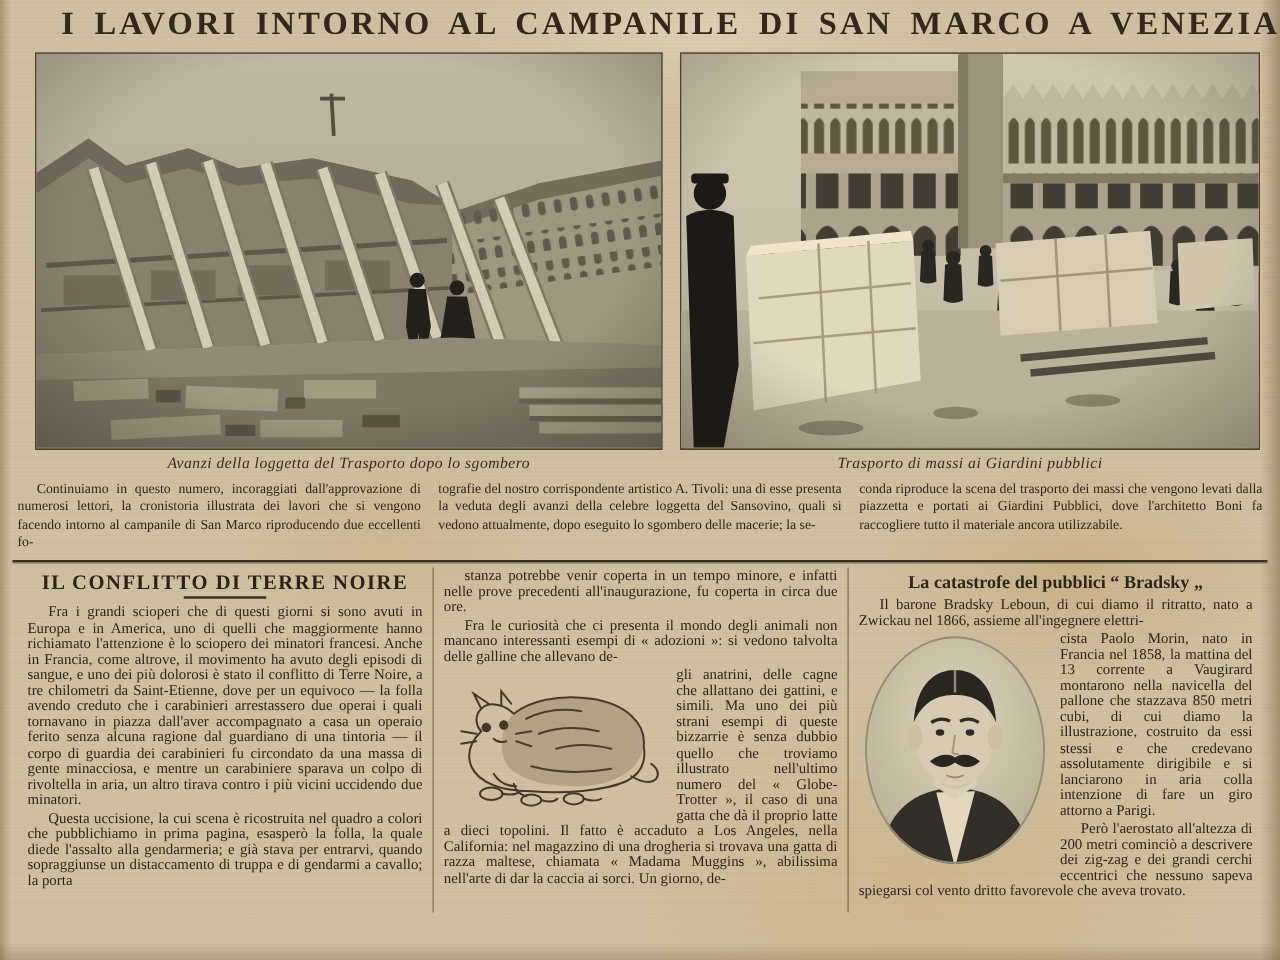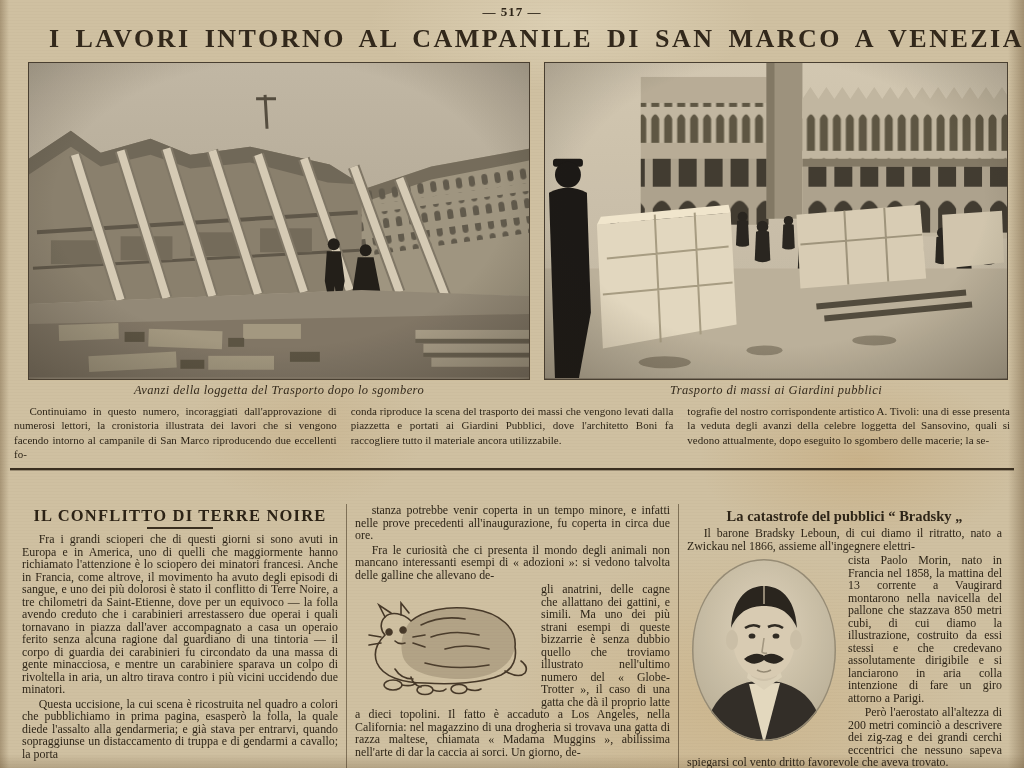--- a/index.html
+++ b/index.html
@@ -41,21 +41,21 @@
     padding:6px 14px 4px 14px;
   }
   .intro-row p{margin:0; font-size:11px; line-height:1.3; text-align:justify;}
   .intro-row p.first{text-indent:1.4em;}
   .section-rule{
     border:none; border-top:2px solid #3a2f20; margin:3px 10px 0 10px; height:0;
     box-shadow:0 1px 0 rgba(58,47,32,.35);
   }
   .columns-row{
     display:grid; grid-template-columns:1fr 1fr 1fr; column-gap:0;
-    padding:4px 14px 0 14px; height:276px;margin-top:30px;
+    padding:4px 14px 0 14px; height:276px;
   }
   .col{padding:0 8px; overflow:hidden;}
   .col + .col{border-left:1px solid rgba(62,48,28,.55);}
   .col p{margin:0 0 2px 0; font-size:11.9px; line-height:1.05; text-align:justify;}
   .col p.indent{text-indent:1.4em;}
   h2.art-title{
     margin:2px 0 1px 0; text-align:center; font-size:16.5px; letter-spacing:1.2px;
     font-weight:bold; color:#2c2215;
   }
   .mini-rule{width:66px; margin:0 auto 4px auto; border:none; border-top:2px solid #3a2f20;}
@@ -68,21 +68,20 @@
     float:left; width:150px; height:188px; margin:2px 9px 2px 2px;
     filter:sepia(.25) contrast(.95);
   }
   .cat-illustration svg,.portrait svg{display:block;width:100%;height:100%;}
 </style>
 </head>
 <body>
 
 <div class="page">
 
-  <div class="page-number">— 517 —</div>
   <h1 class="headline">I LAVORI INTORNO AL CAMPANILE DI SAN MARCO A VENEZIA</h1>
 
   <div class="photos-row">
 
     <figure>
       <div class="photo-frame" style="width:500px;height:316px">
         <svg viewBox="0 0 502 316" preserveAspectRatio="none">
           <defs>
             <linearGradient id="skyL" x1="0" y1="0" x2="0" y2="1">
               <stop offset="0" stop-color="#b9b3a6"></stop>
@@ -252,22 +251,22 @@
           </g>
           <rect width="463" height="316" fill="url(#vinR)"></rect>
         </svg>
       </div>
       <figcaption>Trasporto di massi ai Giardini pubblici</figcaption>
     </figure>
   </div>
 
   <div class="intro-row">
     <p class="first">Continuiamo in questo numero, incoraggiati dall'approvazione di numerosi lettori, la cronistoria illustrata dei lavori che si vengono facendo intorno al campanile di San Marco riproducendo due eccellenti fo-</p>
+    <p>tografie del nostro corrispondente artistico A. Tivoli: una di esse presenta la veduta degli avanzi della celebre loggetta del Sansovino, quali si vedono attualmente, dopo eseguito lo sgombero delle macerie; la se-</p>
     <p>conda riproduce la scena del trasporto dei massi che vengono levati dalla piazzetta e portati ai Giardini Pubblici, dove l'architetto Boni fa raccogliere tutto il materiale ancora utilizzabile.</p>
-    <p>tografie del nostro corrispondente artistico A. Tivoli: una di esse presenta la veduta degli avanzi della celebre loggetta del Sansovino, quali si vedono attualmente, dopo eseguito lo sgombero delle macerie; la se-</p>
   </div>
 
   <hr class="section-rule">
 
   <div class="columns-row">
 
     <div class="col">
       <h2 class="art-title">IL CONFLITTO DI TERRE NOIRE</h2>
       <hr class="mini-rule">
       <p class="indent">Fra i grandi scioperi che di questi giorni si sono avuti in Europa e in America, uno di quelli che maggiormente hanno richiamato l'attenzione è lo sciopero dei minatori francesi. Anche in Francia, come altrove, il movimento ha avuto degli episodi di sangue, e uno dei più dolorosi è stato il conflitto di Terre Noire, a tre chilometri da Saint-Etienne, dove per un equivoco — la folla avendo creduto che i carabinieri arrestassero due operai i quali tornavano in piazza dall'aver accompagnato a casa un operaio ferito senza alcuna ragione dal guardiano di una tintoria — il corpo di guardia dei carabinieri fu circondato da una massa di gente minacciosa, e mentre un carabiniere sparava un colpo di rivoltella in aria, un altro tirava contro i più vicini uccidendo due minatori.</p>

